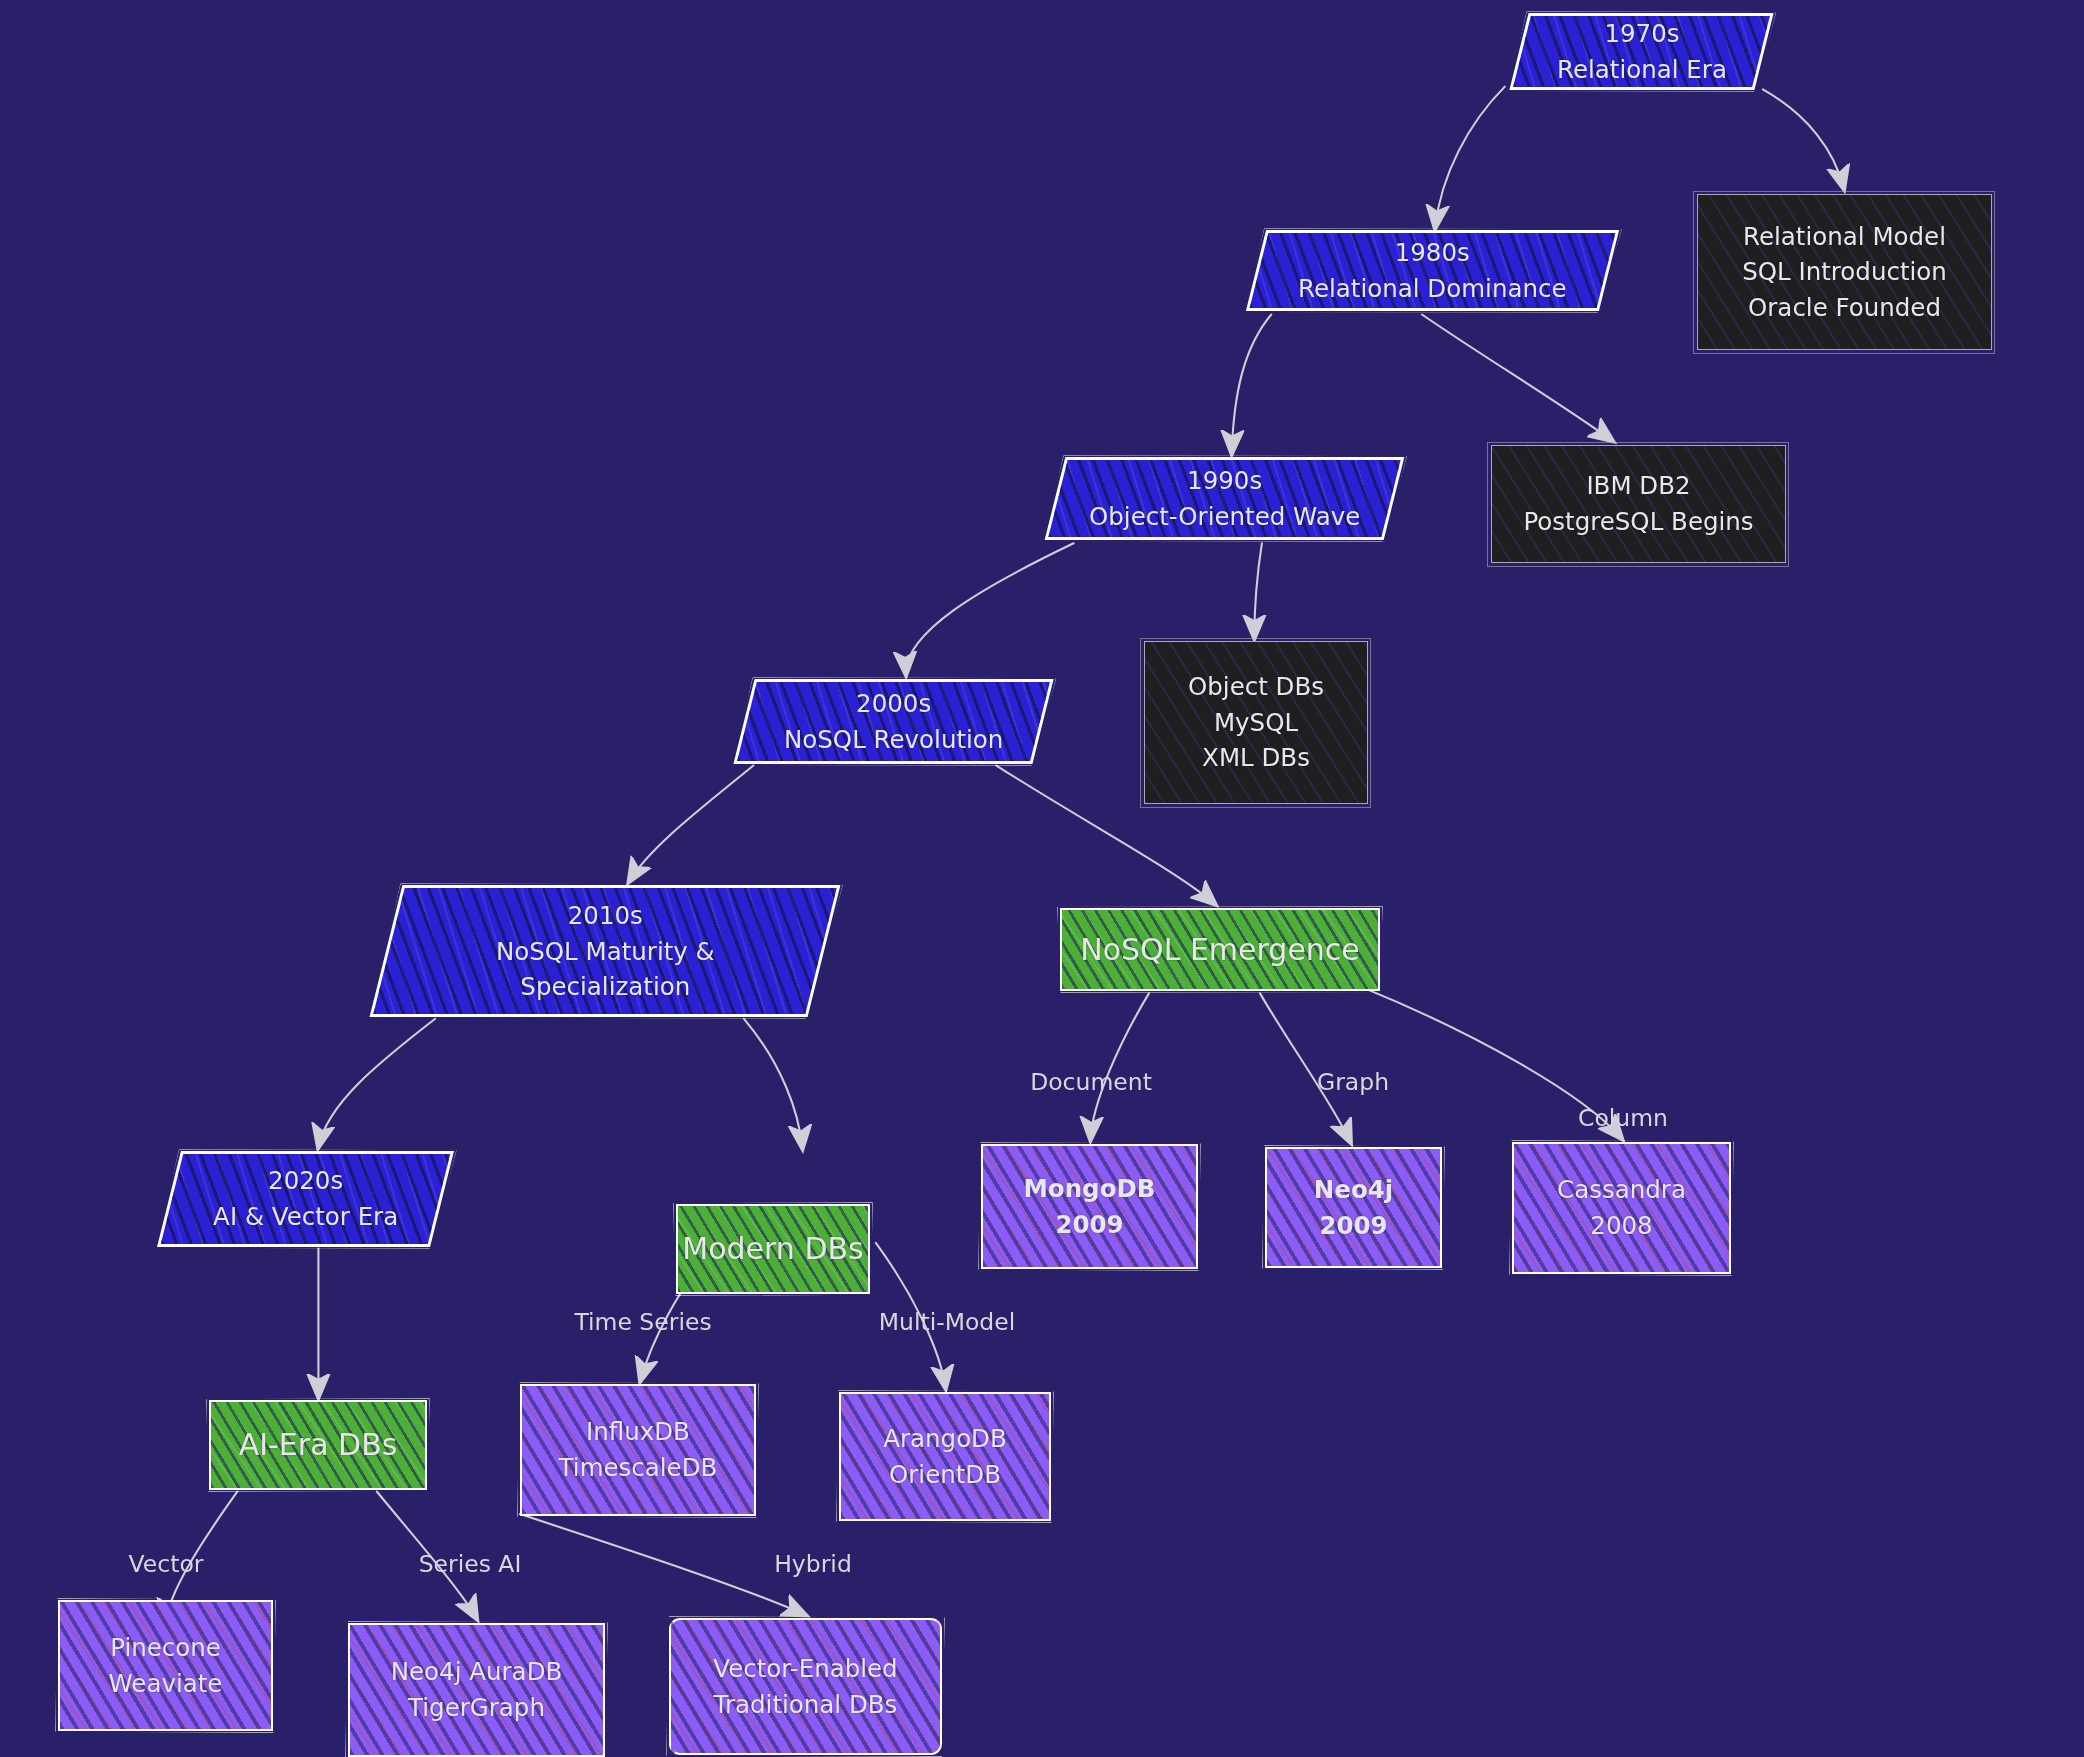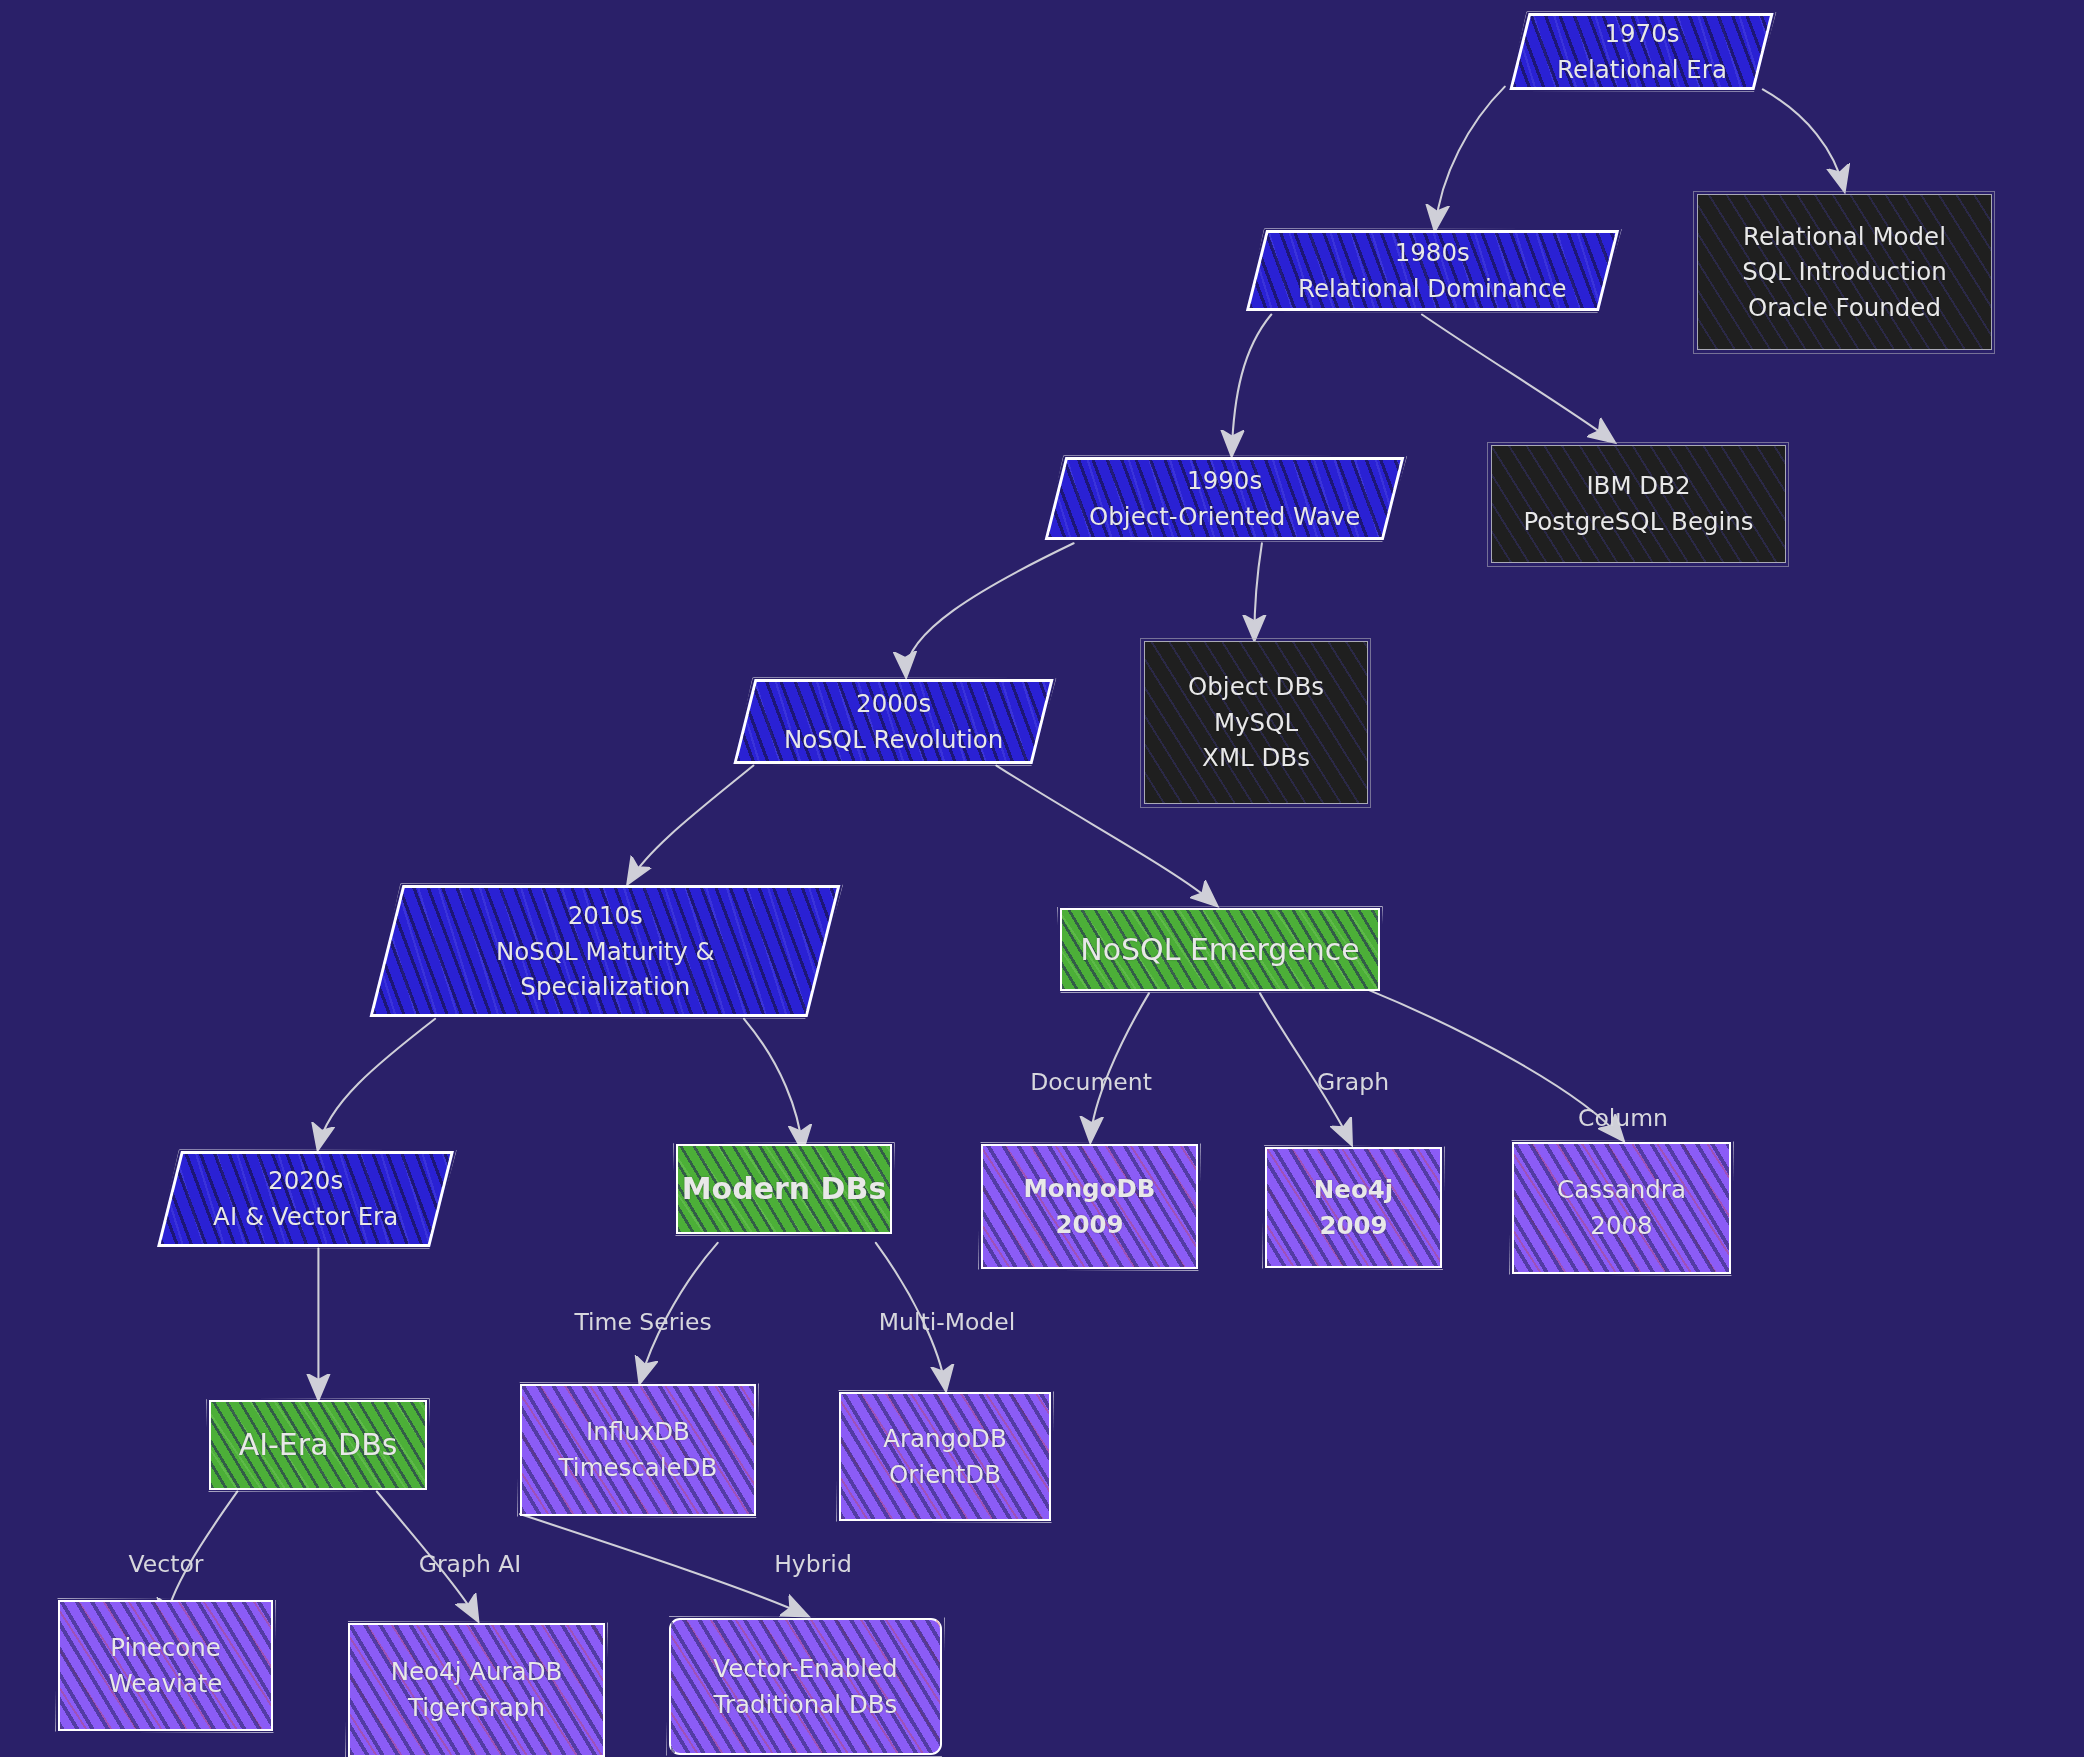--- a/index.html
+++ b/index.html
@@ -177,21 +177,21 @@
 MySQL
 XML DBs</span></div>
       <div class="node era" style="left: 744px; top: 679px; width: 299px; height: 85px;"><div class="hatch"></div><span class="lbl">2000s
 NoSQL Revolution</span></div>
       <div class="node era" style="left: 386px; top: 885px; width: 438px; height: 132px;"><div class="hatch"></div><span class="lbl">2010s
 NoSQL Maturity &amp;
 Specialization</span></div>
       <div class="node cat" style="left: 1060px; top: 908px; width: 320px; height: 83px;"><div class="hatch"></div><span class="lbl">NoSQL Emergence</span></div>
       <div class="node era" style="left: 169px; top: 1151px; width: 273px; height: 96px;"><div class="hatch"></div><span class="lbl">2020s
 AI &amp; Vector Era</span></div>
-      <div class="node cat" style="left: 676px; top: 1144px; width: 216px; height: 90px; font-weight: bold;"><div class="hatch"></div><span class="lbl">Modern DBs</span></div>
+      <div class="node cat" style="left: 676px; top: 1204px; width: 194px; height: 90px;"><div class="hatch"></div><span class="lbl">Modern DBs</span></div>
       <div class="node db bold" style="left: 981px; top: 1144px; width: 217px; height: 125px;"><div class="hatch"></div><span class="lbl">MongoDB
 2009</span></div>
       <div class="node db bold" style="left: 1265px; top: 1147px; width: 177px; height: 121px;"><div class="hatch"></div><span class="lbl">Neo4j
 2009</span></div>
       <div class="node db" style="left: 1512px; top: 1142px; width: 219px; height: 132px;"><div class="hatch"></div><span class="lbl">Cassandra
 2008</span></div>
       <div class="node cat" style="left: 209px; top: 1400px; width: 218px; height: 90px;"><div class="hatch"></div><span class="lbl">AI-Era DBs</span></div>
       <div class="node db" style="left: 520px; top: 1384px; width: 236px; height: 132px;"><div class="hatch"></div><span class="lbl">InfluxDB
 TimescaleDB</span></div>
       <div class="node db" style="left: 839px; top: 1392px; width: 212px; height: 129px;"><div class="hatch"></div><span class="lbl">ArangoDB
@@ -203,17 +203,17 @@
       <div class="node db" style="left: 669px; top: 1618px; width: 273px; height: 137px; border-radius: 11px;"><div class="hatch"></div><span class="lbl">Vector-Enabled
 Traditional DBs</span></div>
     </div>
   <div id="label-layer">
       <div class="edge-label" style="left: 1091px; top: 1082px;">Document</div>
       <div class="edge-label" style="left: 1353px; top: 1082px;">Graph</div>
       <div class="edge-label" style="left: 1623px; top: 1082px; margin-top: 36px;">Column</div>
       <div class="edge-label" style="left: 643px; top: 1322px;">Time Series</div>
       <div class="edge-label" style="left: 947px; top: 1322px;">Multi-Model</div>
       <div class="edge-label" style="left: 166px; top: 1564px;">Vector</div>
-      <div class="edge-label" style="left: 470px; top: 1564px;">Graph AI</div>
+      <div class="edge-label" style="left: 470px; top: 1564px;">Series AI</div>
       <div class="edge-label" style="left: 813px; top: 1564px;">Hybrid</div>
     </div>
 </div>
 
 
 </body></html>

